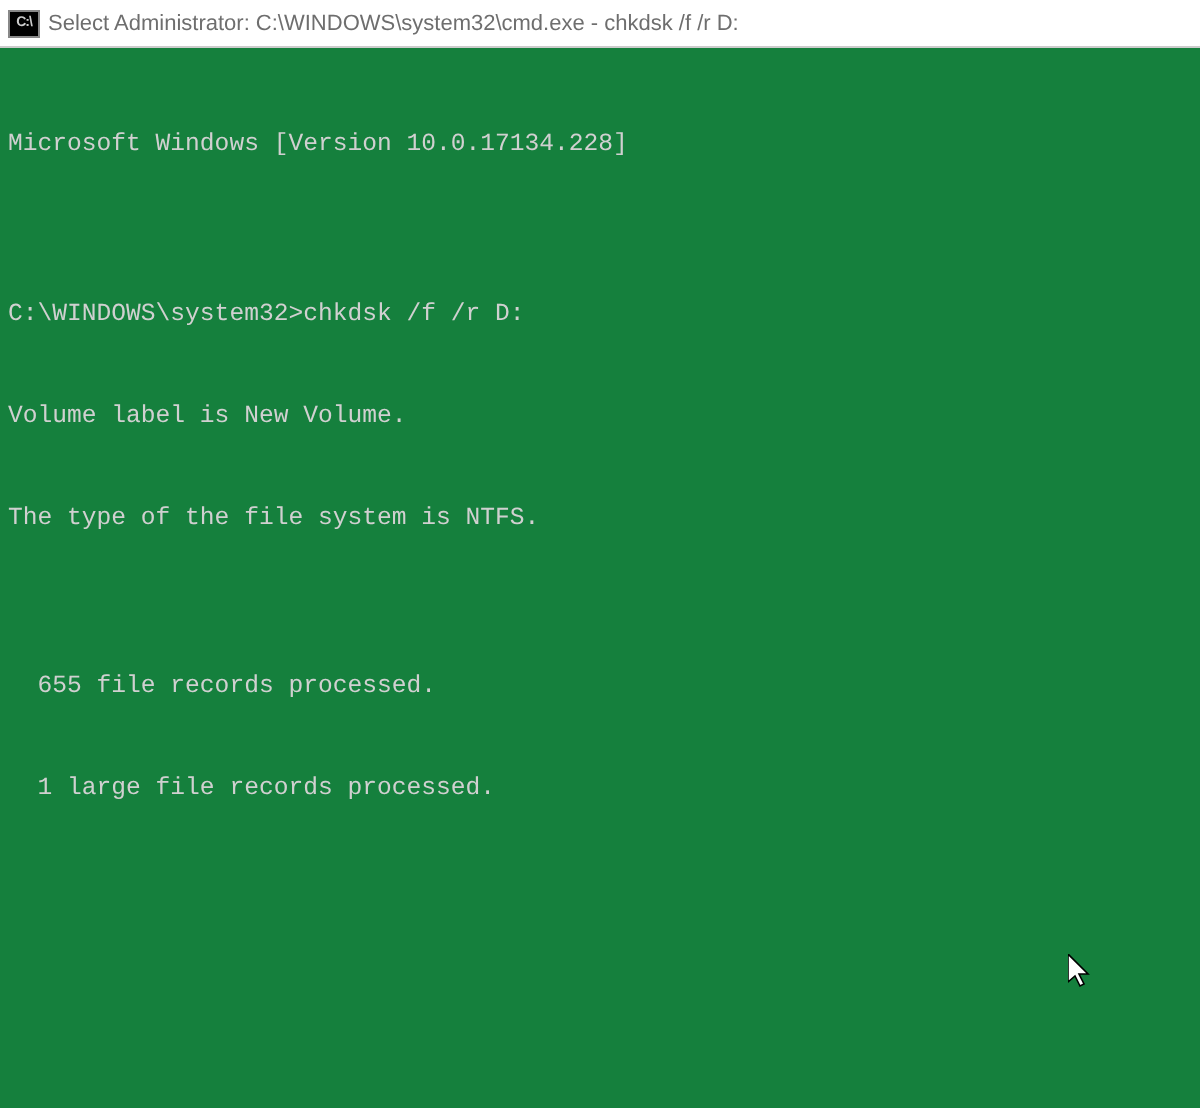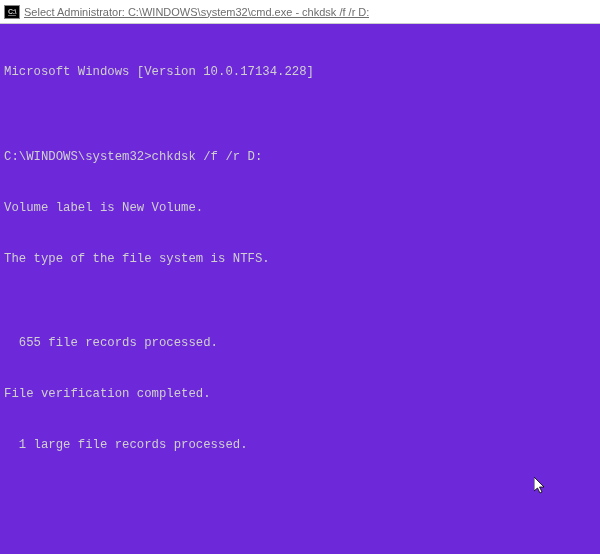--- a/index.html
+++ b/index.html
@@ -17,42 +17,41 @@
     .titlebar {
       height: 24px;
       background: #fff;
       border-bottom: 1px solid #ccc;
       display: flex;
       align-items: center;
       padding: 0 4px;
       font-family: 'Segoe UI', Tahoma, sans-serif;
       font-size: 11px;
       color: #6e6e6e;
-      text-decoration: underline;
     }
     .titlebar-icon {
       width: 16px;
       height: 14px;
       margin-right: 4px;
       background: #000;
       border: 1px solid #888;
       display: inline-flex;
       align-items: center;
       justify-content: center;
       color: #ccc;
       font-size: 7px;
       font-weight: bold;
       letter-spacing: -0.5px;
     }
     .titlebar-text {
       white-space: nowrap;
       overflow: hidden;
     }
     .terminal {
-      background: #6d28d9;
+      background: #15803d;
       color: #d0d0d0;
       font-size: 12.3px;
       padding: 6px 4px 0 4px;
       line-height: 1.38;
       height: calc(100% - 24px);
       white-space: pre;
       overflow: hidden;
       position: relative;
     }
     .terminal-line {
@@ -80,21 +79,20 @@
 </div>
 
 <div class="terminal">
   <div class="terminal-line">Microsoft Windows [Version 10.0.17134.228]</div>
   <div class="terminal-line"></div>
   <div class="terminal-line">C:\WINDOWS\system32&gt;chkdsk /f /r D:</div>
   <div class="terminal-line">Volume label is New Volume.</div>
   <div class="terminal-line">The type of the file system is NTFS.</div>
   <div class="terminal-line"></div>
   <div class="terminal-line">  655 file records processed.</div>
-  <div class="terminal-line">File verification completed.</div>
   <div class="terminal-line">  1 large file records processed.</div>
   
   <div class="terminal-line"></div>
   
   
   
   
   
   
   

